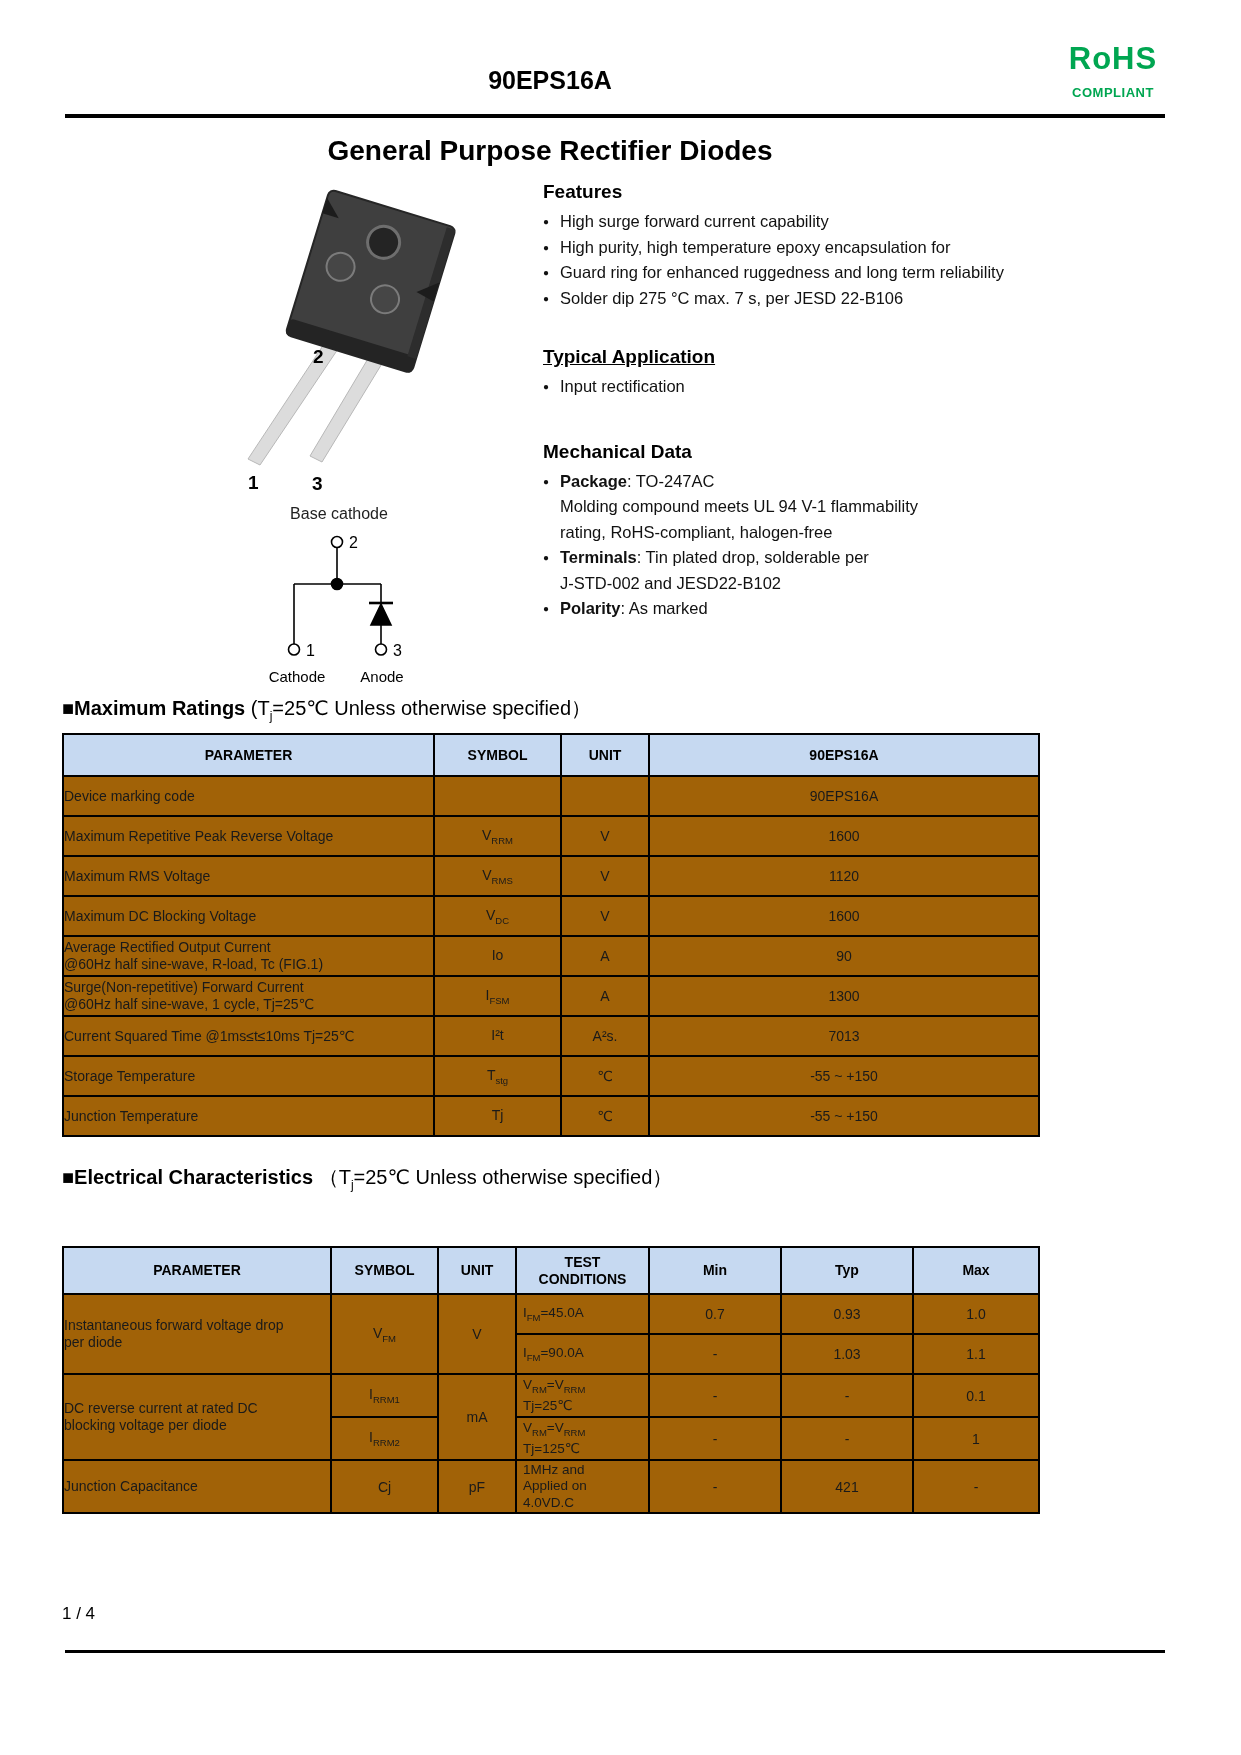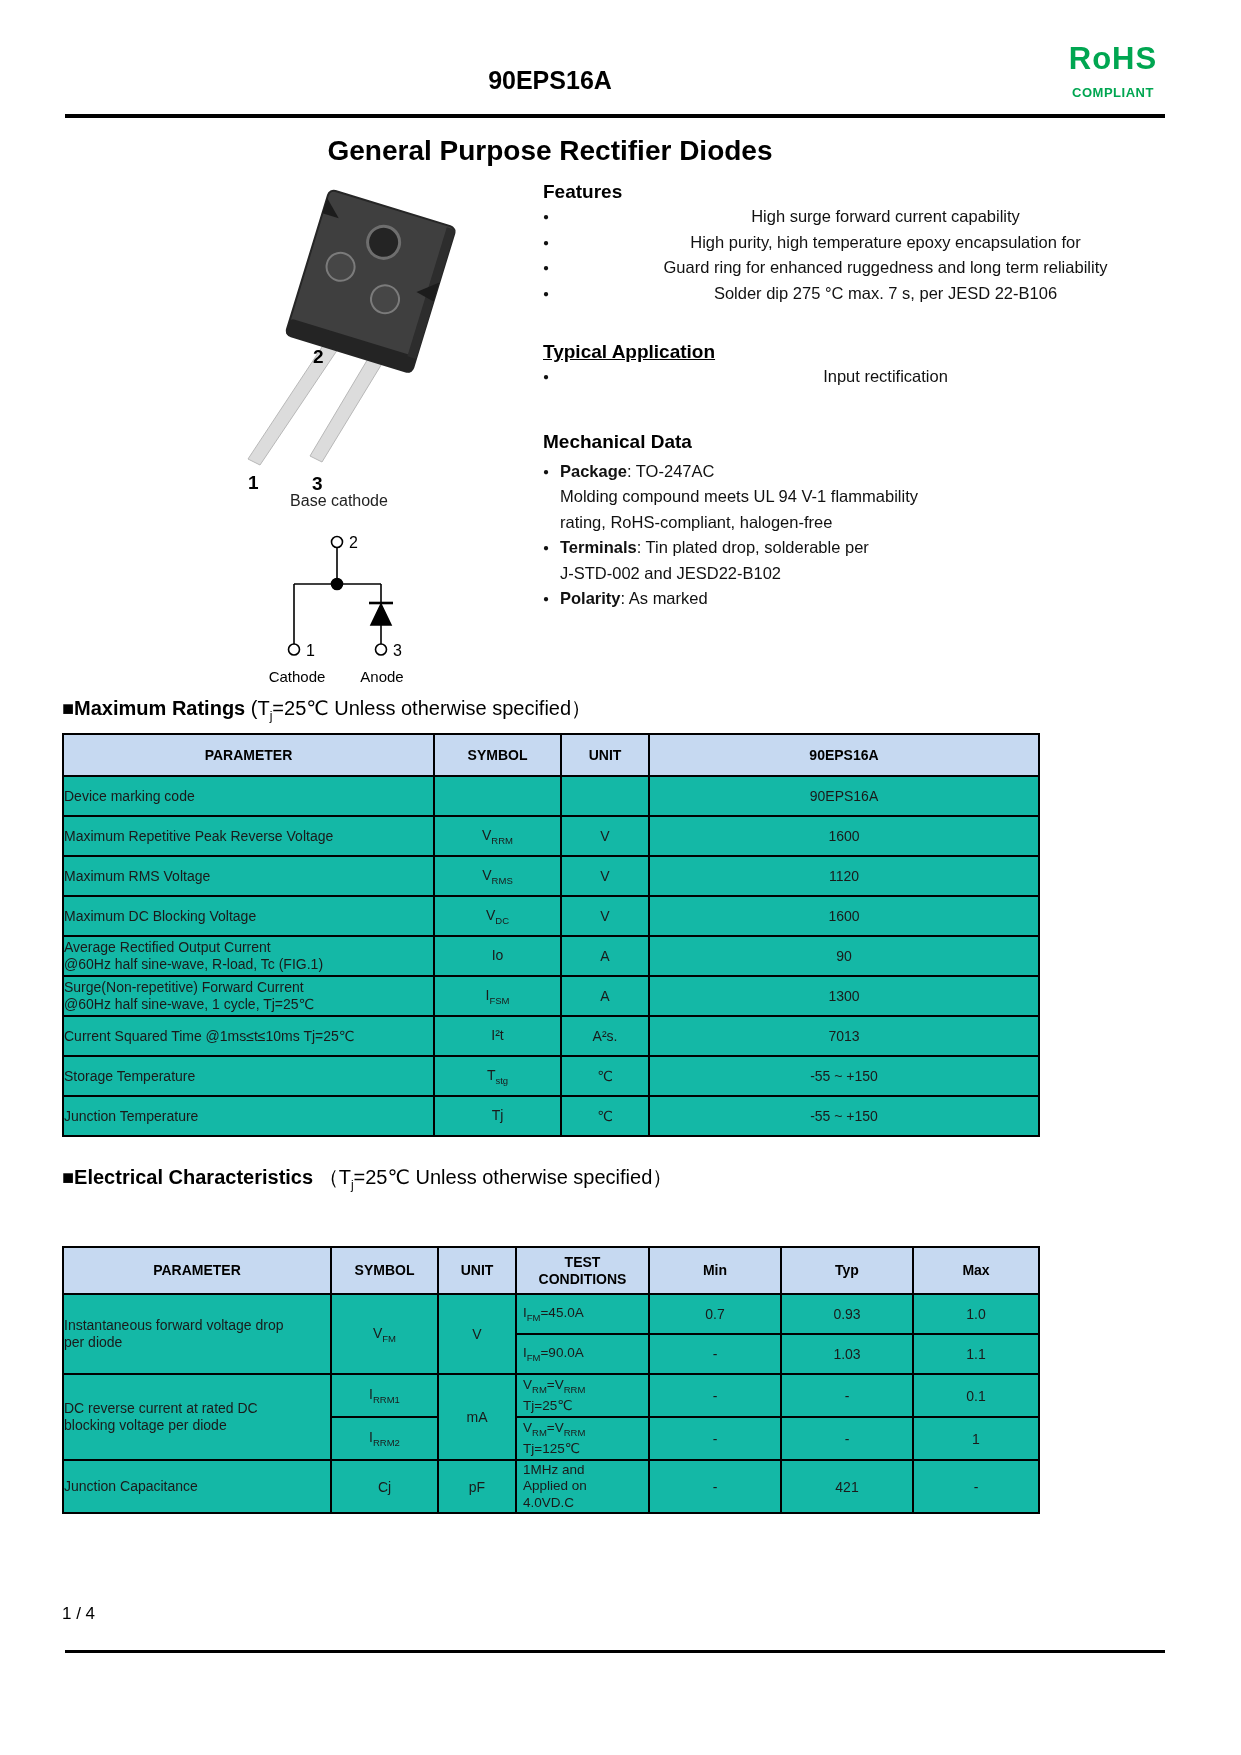--- a/index.html
+++ b/index.html
@@ -17,44 +17,44 @@
   .abs{position:absolute;}
   
   .part-number{top:66px;left:62px;width:976px;text-align:center;font-size:25px;font-weight:bold;}
   .rohs-box{top:42px;left:1048px;width:130px;text-align:center;}
   .rohs-line1{font-size:31px;font-weight:bold;color:var(--rohs_green);line-height:34px;letter-spacing:1px;}
   .rohs-line2{font-size:13px;font-weight:bold;color:var(--rohs_green);letter-spacing:.5px;margin-top:9px;}
   .rule-top{top:114px;left:65px;width:1100px;height:4px;background:#000;}
   .doc-title{top:135px;left:62px;width:976px;text-align:center;font-size:28px;font-weight:bold;}
   
   .pkg-svg{top:175px;left:180px;}
-  .base-cathode{top:492px;left:239px;width:200px;text-align:center;font-size:16px;color:#222;}
+  .base-cathode{top:505px;left:239px;width:200px;text-align:center;font-size:16px;color:#222;}
   .sch-svg{top:532px;left:260px;}
   
   .right-col{top:180px;left:543px;width:668px;}
   .sec-h{font-size:19px;font-weight:bold;line-height:24px;}
-  .feat-list{text-align:center;}
+  .feat-list{margin-top:5px;}
   .feat-item{position:relative;padding-left:17px;font-size:16.5px;line-height:25.5px;color:#111;}
   .feat-item::before{content:"●";position:absolute;left:0;top:0;font-size:10px;}
   .line2:empty{display:none;}
   .line2{display:block;margin-left:2px;}
   .sec2{margin-top:34px;text-decoration:underline;}
   .sec3{margin-top:40px;}
   .mech-list{margin-top:5px;}
   .mech-line{font-size:16.5px;line-height:25.5px;color:#111;display:flex;}
   .mech-blt{width:17px;flex:0 0 17px;font-size:10px;line-height:25.5px;}
   .mech-line b{font-weight:bold;}
   
   .tbl-heading{font-size:20px;}
   .tbl-heading .hb{font-weight:bold;}
   .tbl-heading sub{font-size:12px;}
   .mr-heading{top:695px;left:62px;}
   .ec-heading{top:1164px;left:62px;}
   
-  table{border-collapse:collapse;table-layout:fixed;background:#14b8a6;}
+  table{border-collapse:collapse;table-layout:fixed;background:#a16207;}
   td,th{border:2px solid #000;font-size:14px;color:#1a1a1a;vertical-align:middle;overflow:hidden;}
   th{background:var(--table_header);font-weight:bold;color:#000;text-align:center;}
   .mr-table{top:733px;left:62px;width:976px;}
   .ec-table{top:1246px;left:62px;width:976px;}
   .mr-table th{height:42px;}
   .mr-table td{height:40px;}
   .ec-table th{height:47px;line-height:17px;}
   .pl{text-align:left;line-height:17px;}
   .c{text-align:center;}
   .p2{display:block;}

